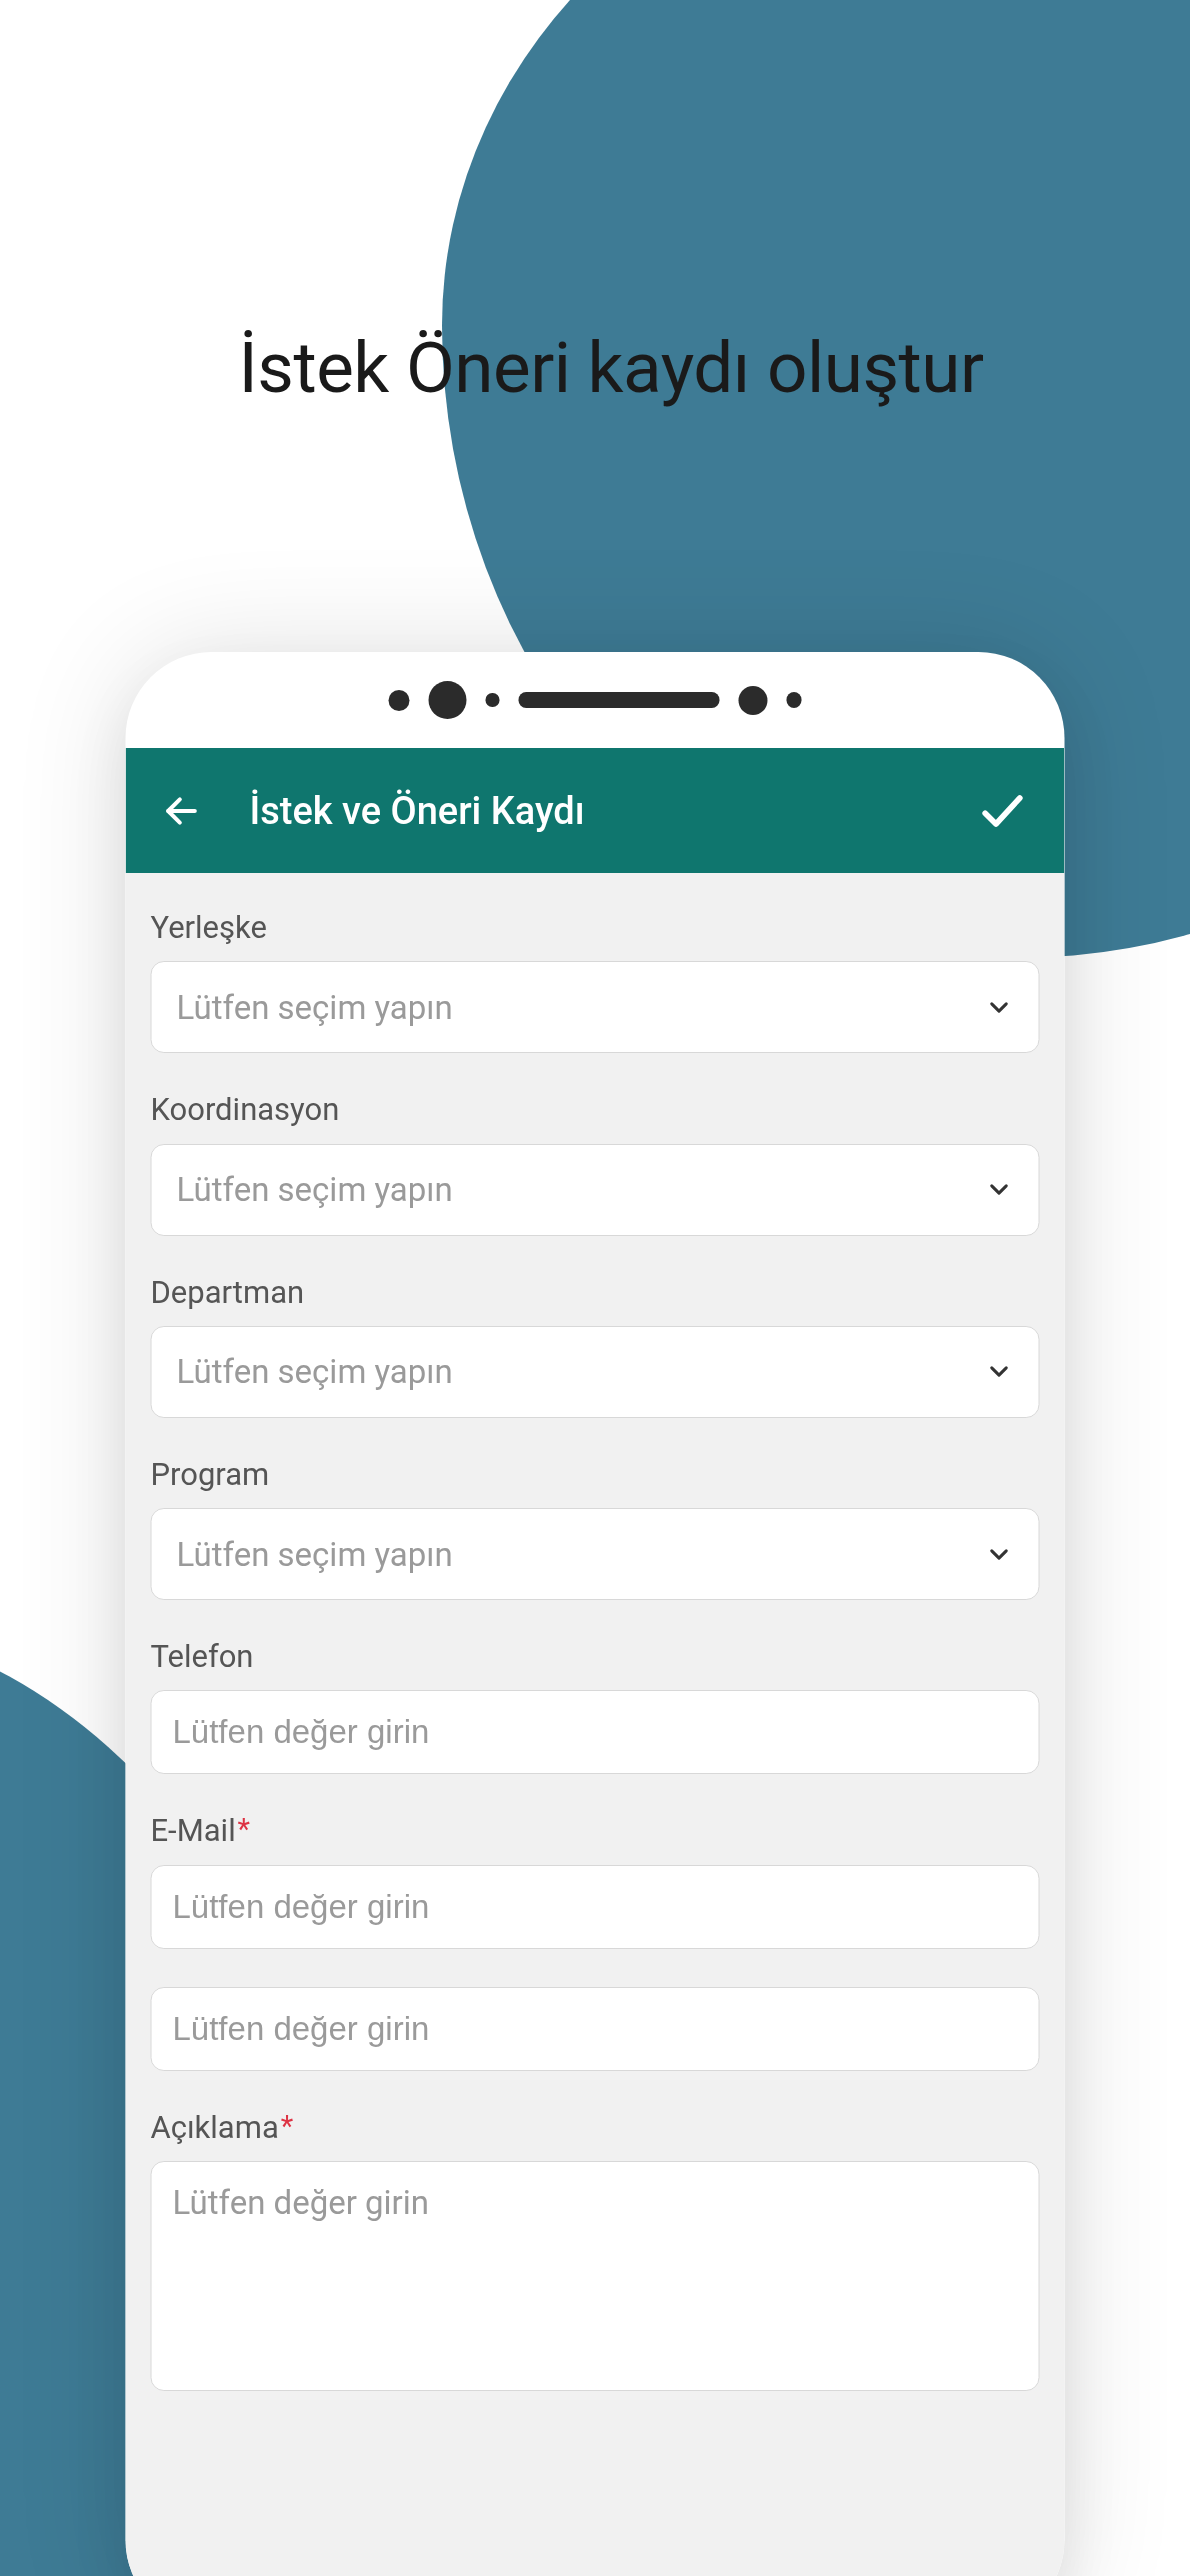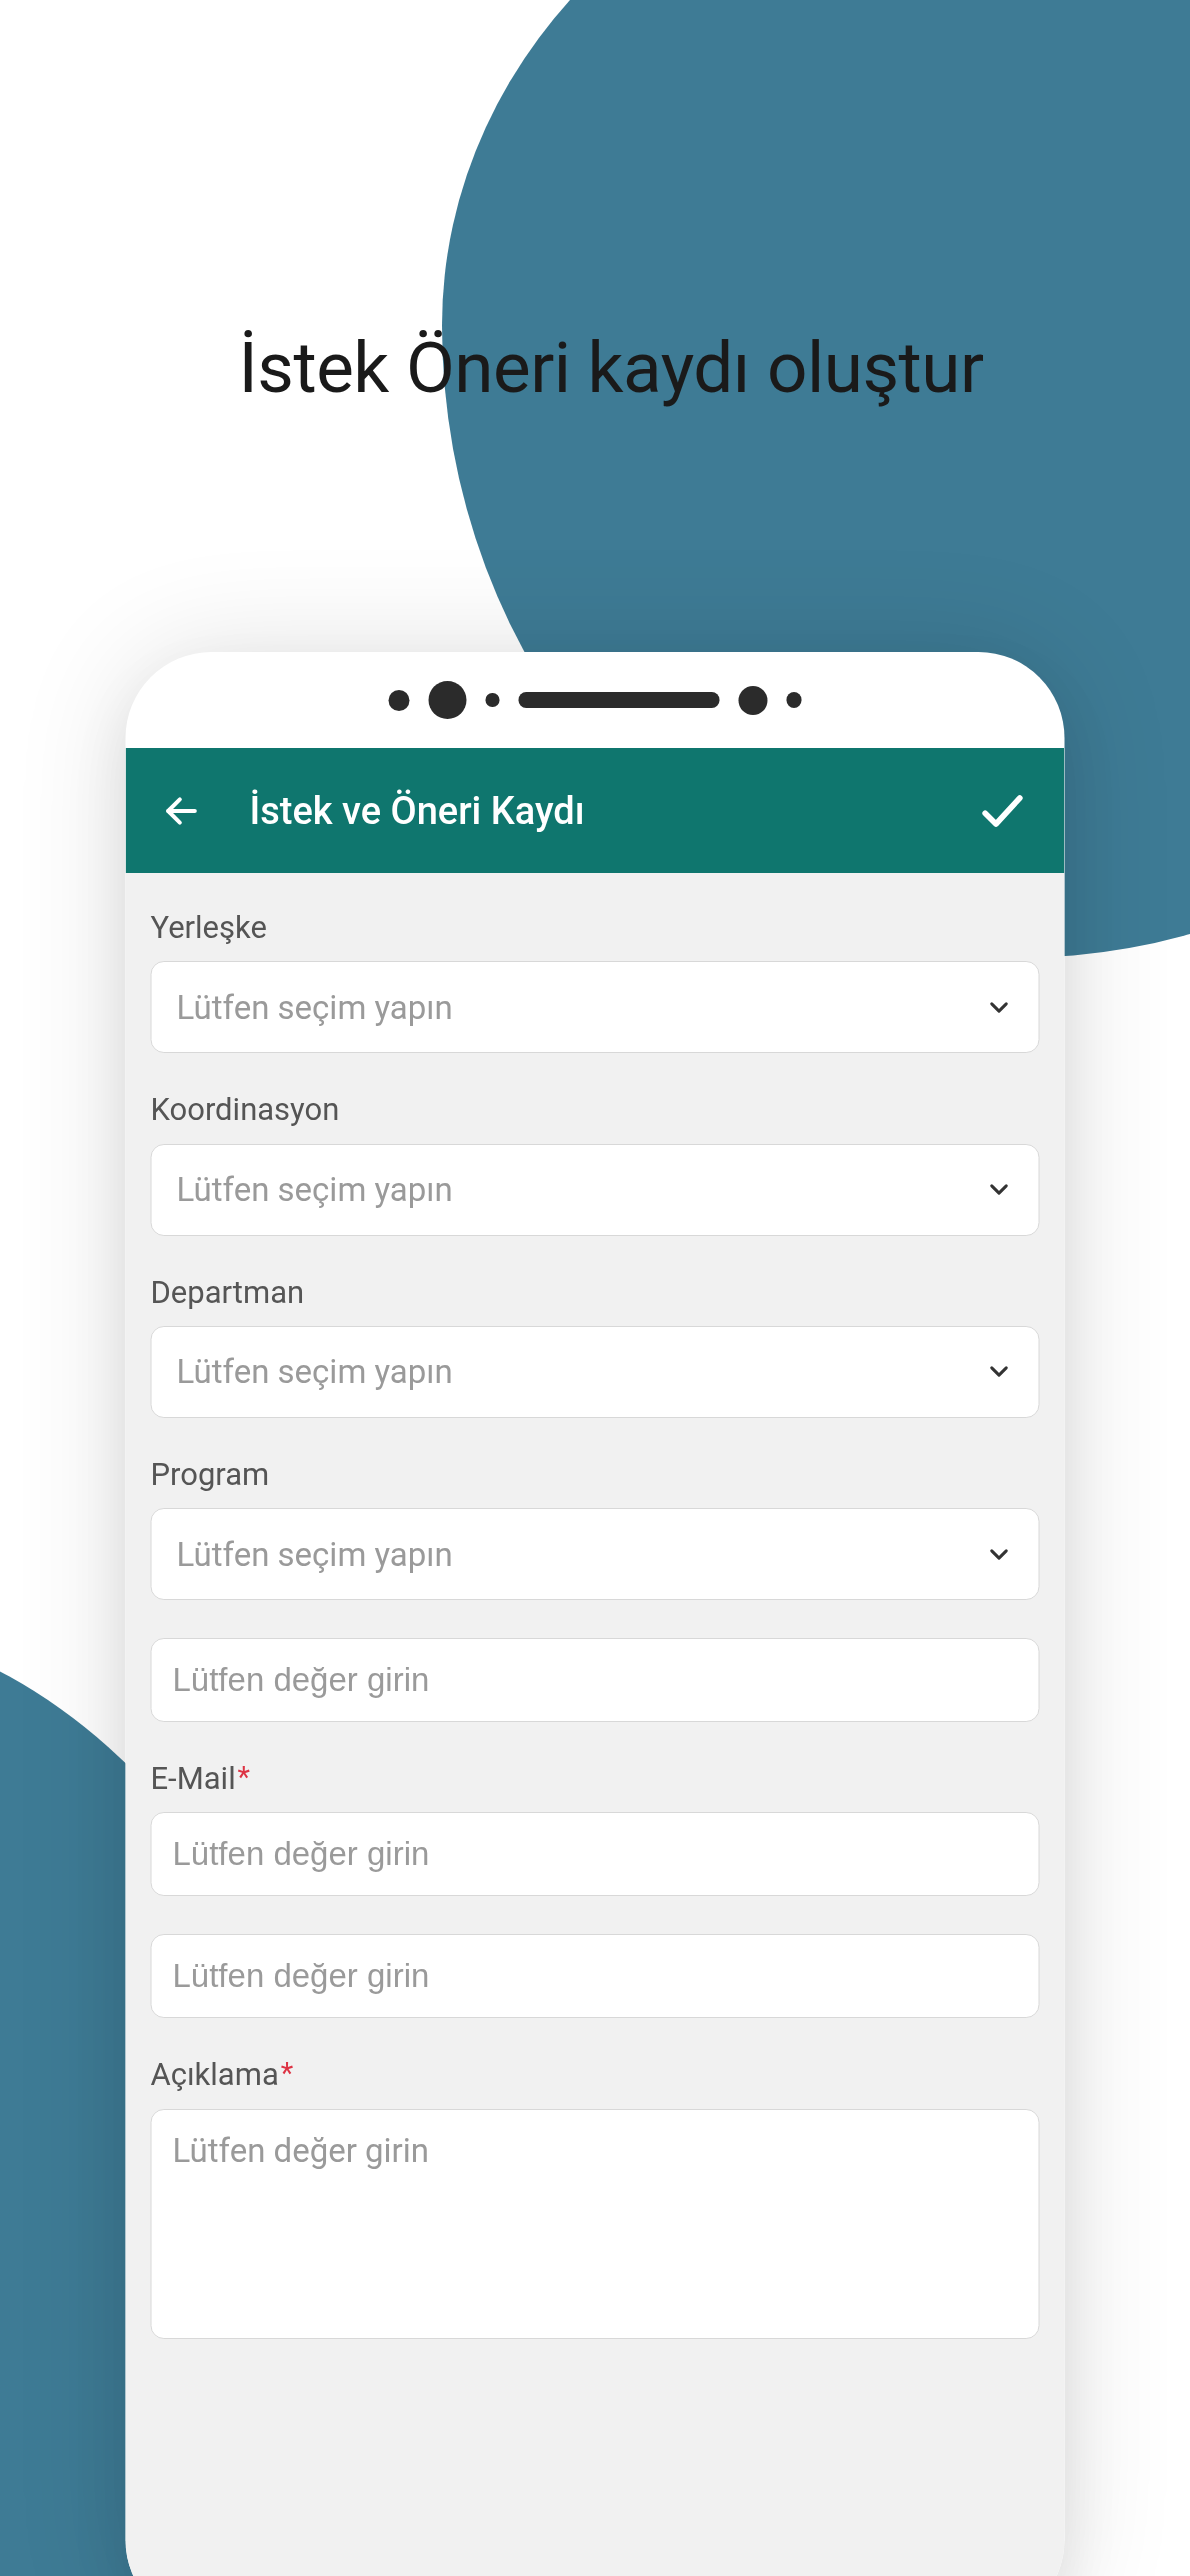--- a/index.html
+++ b/index.html
@@ -231,20 +231,21 @@
         <label class="field-label">Program</label>
         <div class="select">
           <span class="select-text">Lütfen seçim yapın</span>
           <svg class="chevron" width="29" height="29" viewBox="0 0 24 24" fill="none" stroke="#333" stroke-width="2.5" stroke-linecap="round" stroke-linejoin="round">
               <polyline points="6 9 12 15 18 9"></polyline>
             </svg>
         </div>
       </div>
 
       <div class="field">
+        <label class="field-label">Telefon</label>
         <input class="text-input" type="text" placeholder="Lütfen değer girin" style="">
       </div>
 
       <div class="field">
         <label class="field-label"><span>E-Mail</span><span class="req">*</span></label>
         <input class="text-input" type="text" placeholder="Lütfen değer girin" style="">
       </div>
 
       <div class="field">
         <input class="text-input" type="text" placeholder="Lütfen değer girin" style="">

